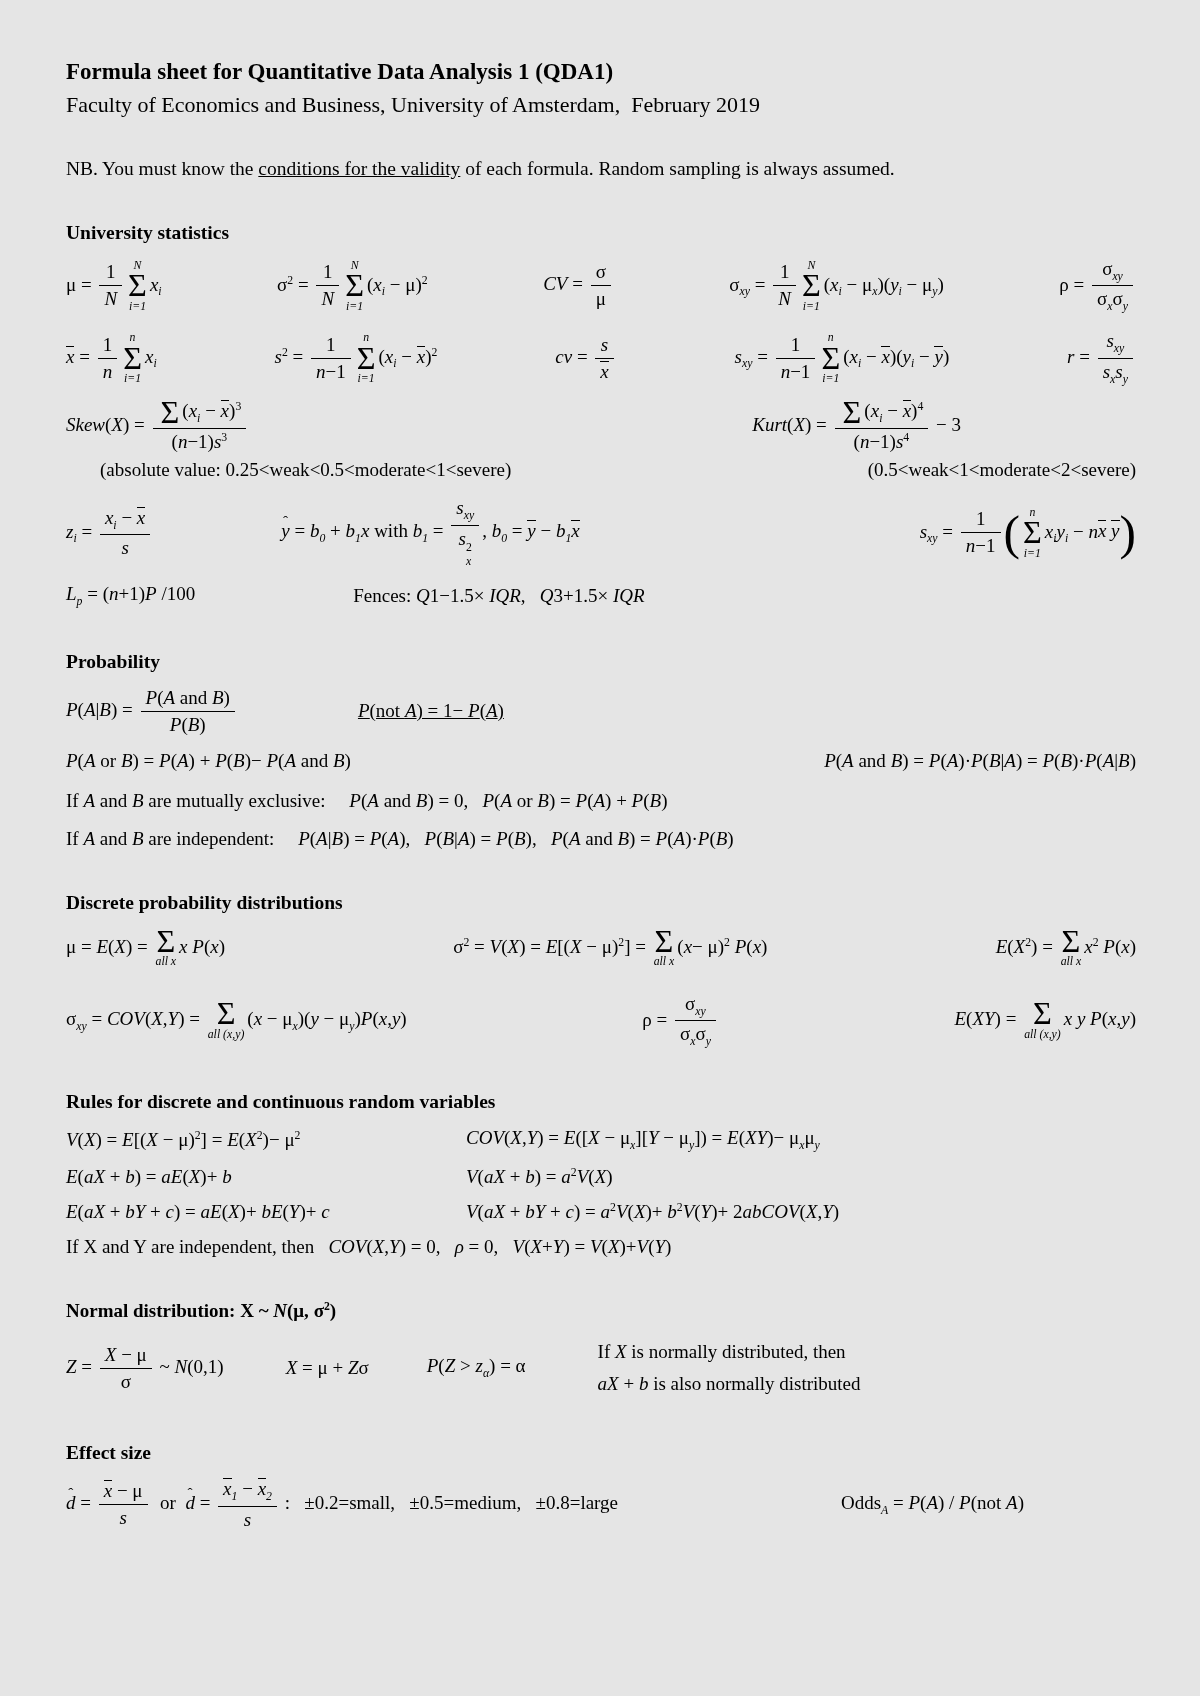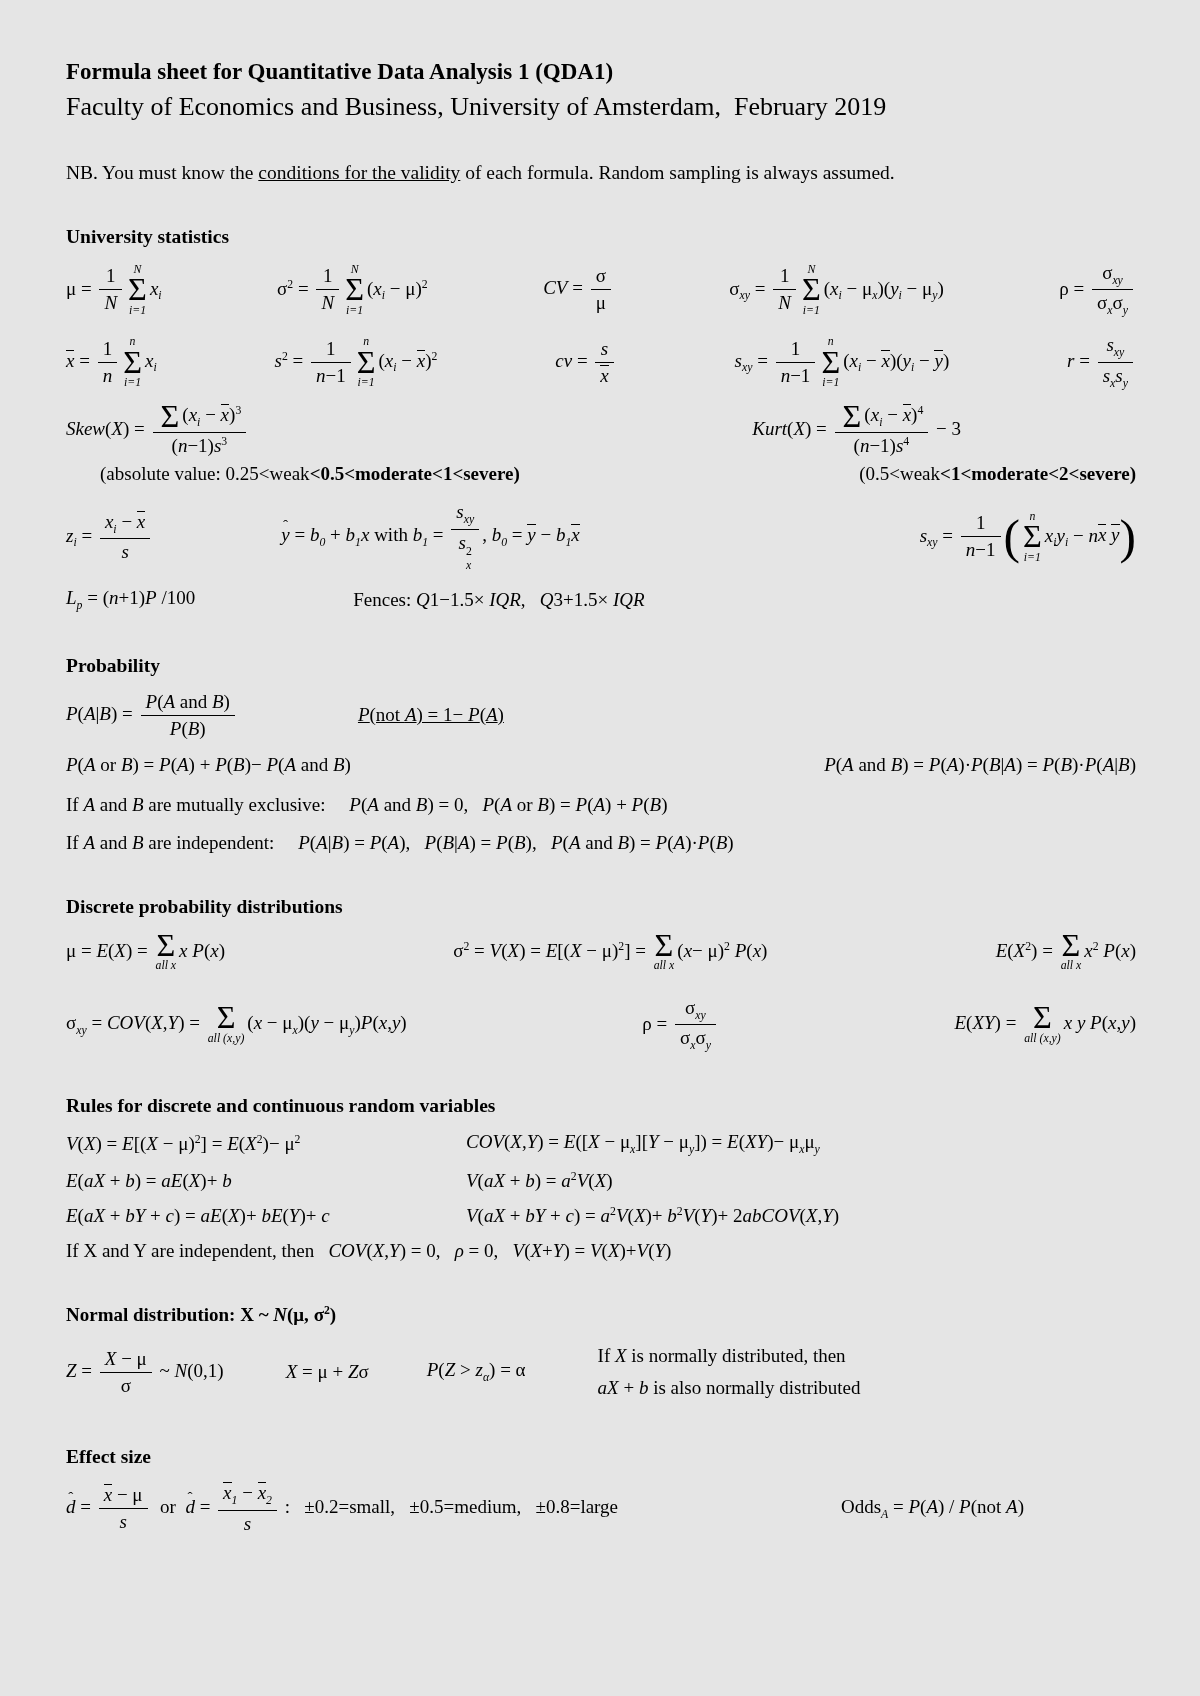--- a/index.html
+++ b/index.html
@@ -1,28 +1,28 @@
 <!DOCTYPE html>
 <html><head>
 <meta charset="utf-8">
 <style>
   html,body{margin:0;padding:0;background:#ffffff;color:#000;}
   body{font-family:"Liberation Serif","DejaVu Serif",serif;}
   .page{width:1200px;height:1696px;box-sizing:border-box;padding:58px 64px 0 66px;overflow:hidden;background:#e5e5e5;}
   .title{font-size:23px;font-weight:700;margin:0 0 5px;line-height:1.25;}
-  .subtitle{font-size:26px;margin:0 0 40px;white-space:pre-wrap;}
+  .subtitle{font-size:22px;margin:0 0 40px;white-space:pre-wrap;}
   .nb{font-size:19.5px;margin:0 0 42px;}
   .ul{text-decoration:underline;}
   section{margin:0 0 42px;}
   .sh{font-size:19.5px;font-weight:700;margin:0 0 14px;}
   .r{display:flex;align-items:center;}
   .fitem{display:inline-block;white-space:nowrap;font-size:19px;}
   .mt{font-style:normal;}
   .mv{font-style:italic;}
-  .mb{font-weight:700;}
+  .mb{font-weight:400;}
   .mfrac{display:inline-block;vertical-align:middle;text-align:center;margin:0 3px;}
   .mnum{display:block;border-bottom:1.3px solid #000;padding:0 5px 2px;}
   .mden{display:block;padding:2px 5px 0;}
   .msum{display:inline-flex;flex-direction:column;align-items:center;vertical-align:middle;margin:0 3px;}
   .msig{font-size:1.7em;line-height:0.85;font-style:normal;}
   .mlim{font-size:0.62em;line-height:1.15;font-style:italic;white-space:nowrap;}
   .msub{font-size:0.62em;font-style:italic;vertical-align:-0.4em;}
   .msup{font-size:0.62em;vertical-align:0.6em;}
   .mss{display:inline-flex;flex-direction:column;align-items:flex-start;font-size:0.62em;line-height:1.2;vertical-align:-0.5em;}
   .msssub{font-style:italic;}

